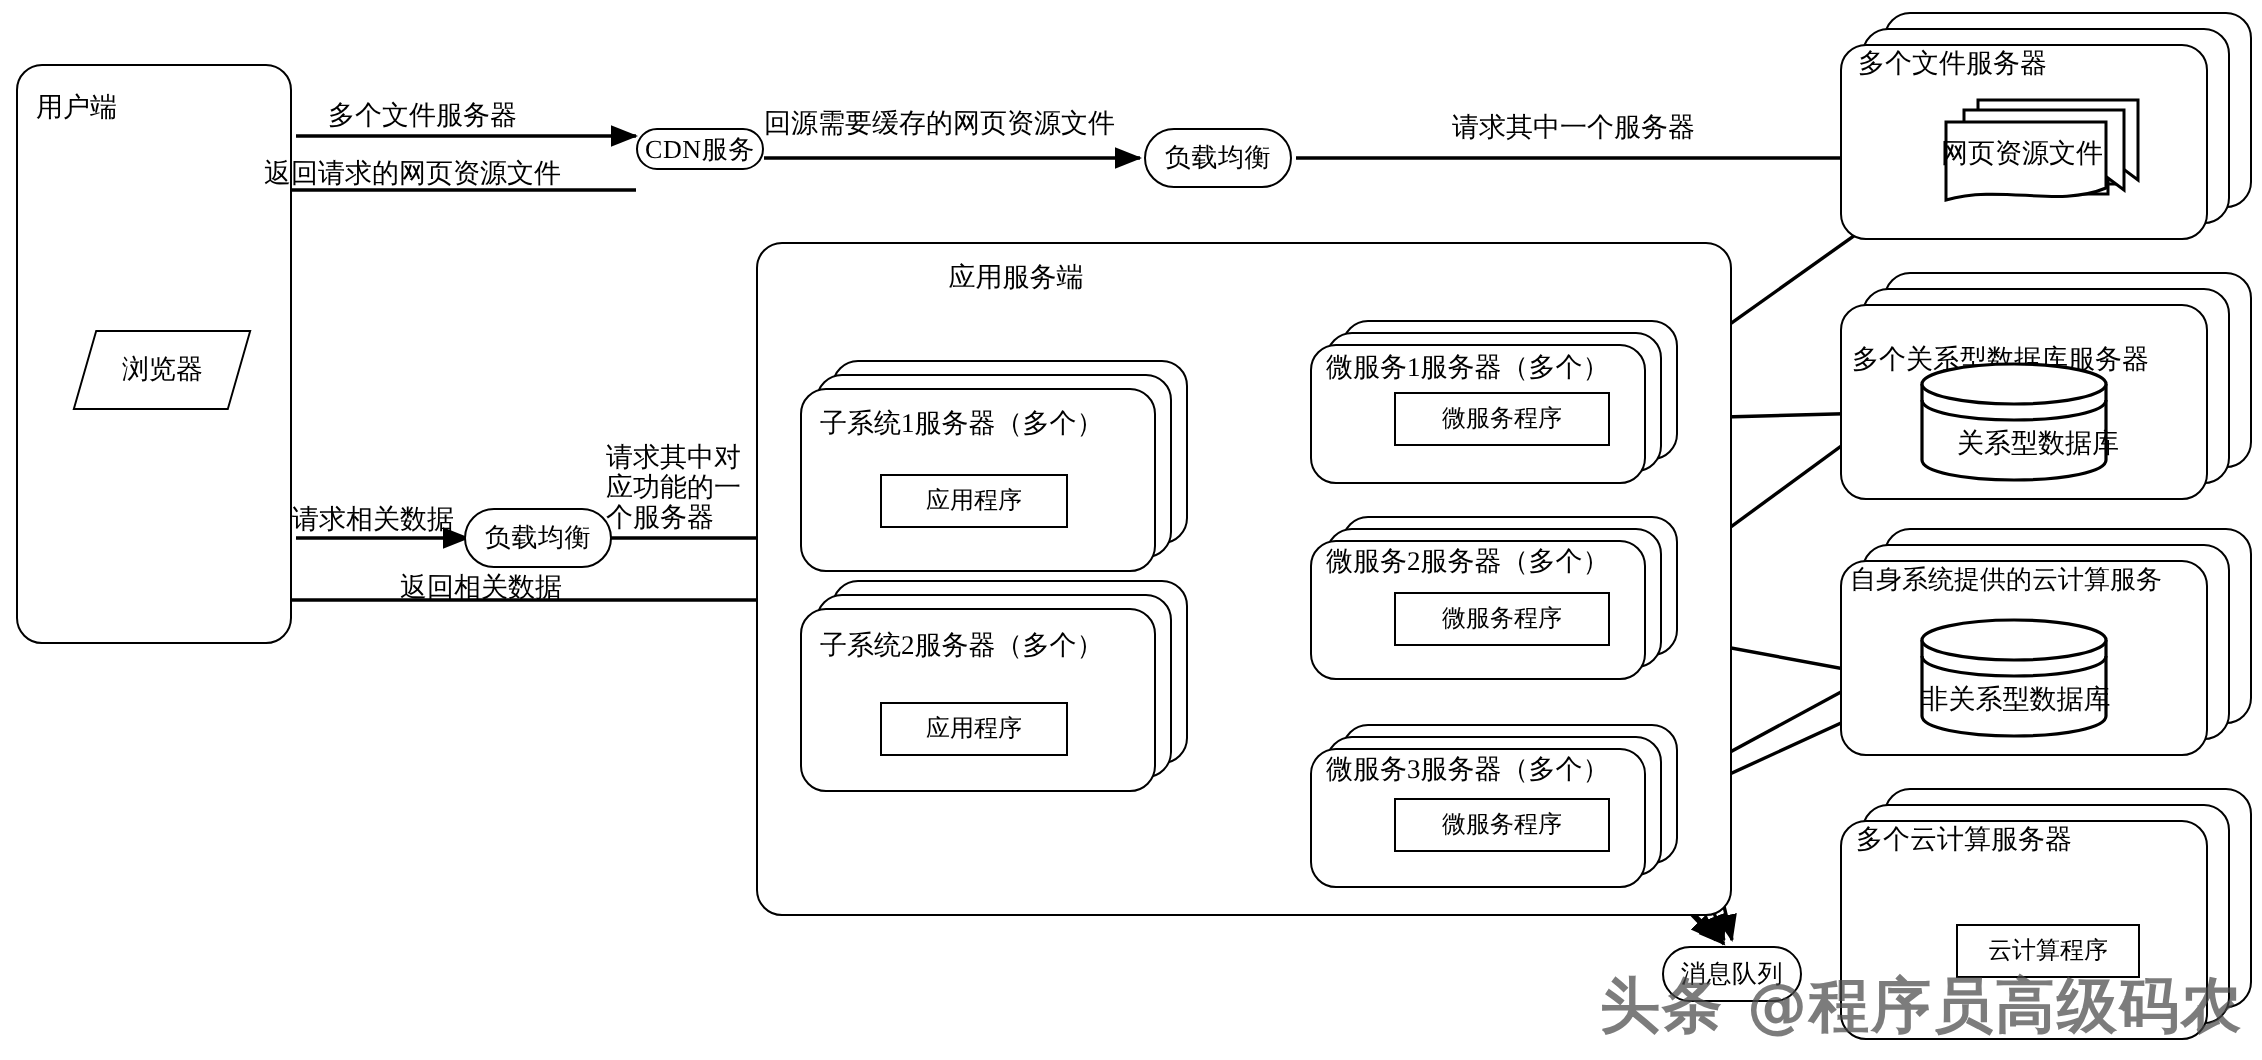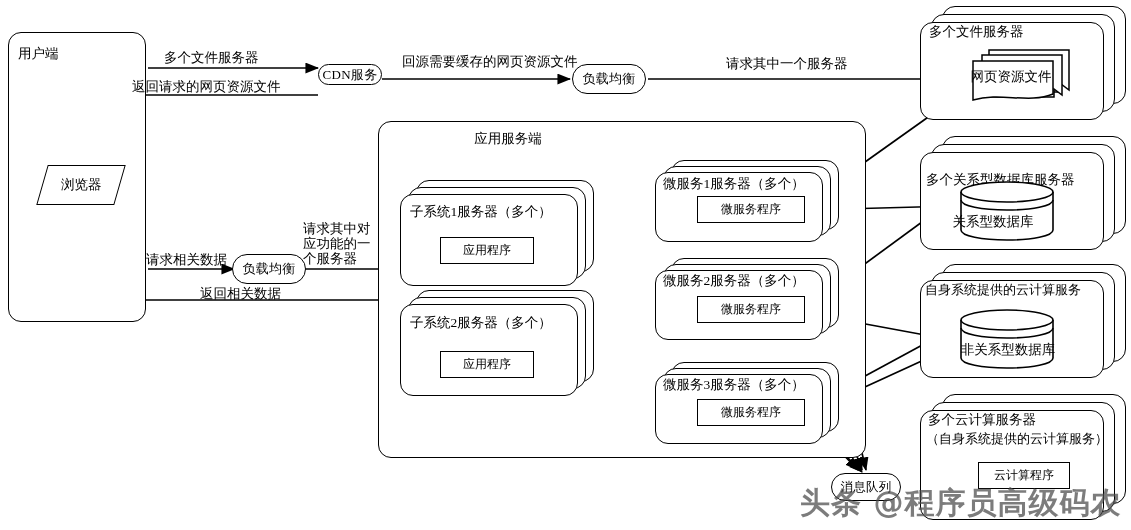--- a/index.html
+++ b/index.html
@@ -164,21 +164,21 @@
   <div class="node pill" style="left:572px; top:64px; width:74px; height:30px;">
     <span>负载均衡</span>
   </div>
 
   <div class="node pill" style="left:232px; top:254px; width:74px; height:30px;">
     <span>负载均衡</span>
   </div>
 
   <div class="edge-text" style="left:164px; top:49px;">多个文件服务器</div>
   <div class="edge-text" style="left:132px; top:78px;">返回请求的网页资源文件</div>
-  <div class="edge-text" style="left:382px; top:53px;margin-left:20px;">回源需要缓存的网页资源文件</div>
+  <div class="edge-text" style="left:382px; top:53px;">回源需要缓存的网页资源文件</div>
   <div class="edge-text" style="left:726px; top:55px;">请求其中一个服务器</div>
   <div class="edge-text" style="left:146px; top:251px;">请求相关数据</div>
   <div class="edge-text" style="left:200px; top:285px;">返回相关数据</div>
   <div class="edge-text multiline" style="left:303px; top:221px; width:92px;">请求其中对<br>应功能的一<br>个服务器</div>
 
   <div class="node rnd" style="left:378px; top:121px; width:488px; height:337px;"></div>
   <div class="label-ctr" style="left:378px; top:130px; width:260px;">应用服务端</div>
 
   <div class="stack" style="left:400px; top:180px; width:196px; height:108px;">
     <div class="card" style="left:16px; top:0px; width:178px; height:92px;"></div>
@@ -241,21 +241,21 @@
     <div class="card" style="left:0px; top:16px; width:184px; height:98px;"></div>
   </div>
   <div class="label-tl" style="left:926px; top:171px;">多个关系型数据库服务器</div>
   <svg class="cyl" style="left:958px; top:180px;" width="100" height="62" viewBox="0 0 100 62" xmlns="http://www.w3.org/2000/svg">
     <g stroke="#000" stroke-width="1.6" fill="#fff">
       <path d="M3,12 L3,50 C3,56 24,60 49,60 C74,60 95,56 95,50 L95,12"></path>
       <ellipse cx="49" cy="12" rx="46" ry="10"></ellipse>
       <path d="M3,20 C3,26 24,30 49,30 C74,30 95,26 95,20" fill="none"></path>
     </g>
   </svg>
-  <div class="label-ctr" style="left:948px; top:213px; width:90px;">关系型数据库</div>
+  <div class="label-ctr" style="left:974px; top:213px; width:90px;">关系型数据库</div>
 
   <div class="stack" style="left:920px; top:264px; width:208px; height:118px;">
     <div class="card" style="left:22px; top:0px; width:184px; height:98px;"></div>
     <div class="card" style="left:11px; top:8px; width:184px; height:98px;"></div>
     <div class="card" style="left:0px; top:16px; width:184px; height:98px;"></div>
   </div>
   <div class="label-tl" style="left:925px; top:281px; font-size:13px;">自身系统提供的云计算服务</div>
   <svg class="cyl" style="left:958px; top:308px;" width="100" height="62" viewBox="0 0 100 62" xmlns="http://www.w3.org/2000/svg">
     <g stroke="#000" stroke-width="1.6" fill="#fff">
       <path d="M3,12 L3,50 C3,56 24,60 49,60 C74,60 95,56 95,50 L95,12"></path>
@@ -264,21 +264,20 @@
     </g>
   </svg>
   <div class="label-ctr" style="left:960px; top:341px; width:96px;">非关系型数据库</div>
 
   <div class="stack" style="left:920px; top:394px; width:208px; height:130px;">
     <div class="card" style="left:22px; top:0px; width:184px; height:110px;"></div>
     <div class="card" style="left:11px; top:8px; width:184px; height:110px;"></div>
     <div class="card" style="left:0px; top:16px; width:184px; height:110px;"></div>
   </div>
   <div class="label-tl" style="left:928px; top:411px;">多个云计算服务器</div>
-  <div class="label-tl" style="left:926px; top:430px; font-size:13px;">（自身系统提供的云计算服务）</div>
   <div class="boxlabel" style="left:978px; top:462px; width:92px; height:27px;">云计算程序</div>
 
   <div class="node pill" style="left:831px; top:473px; width:70px; height:28px;">
     <span style="font-size:12.5px;">消息队列</span>
   </div>
 
   <div class="wm" style="left:800px; top:483px;">头条 @程序员高级码农</div>
 
 </div>
 

